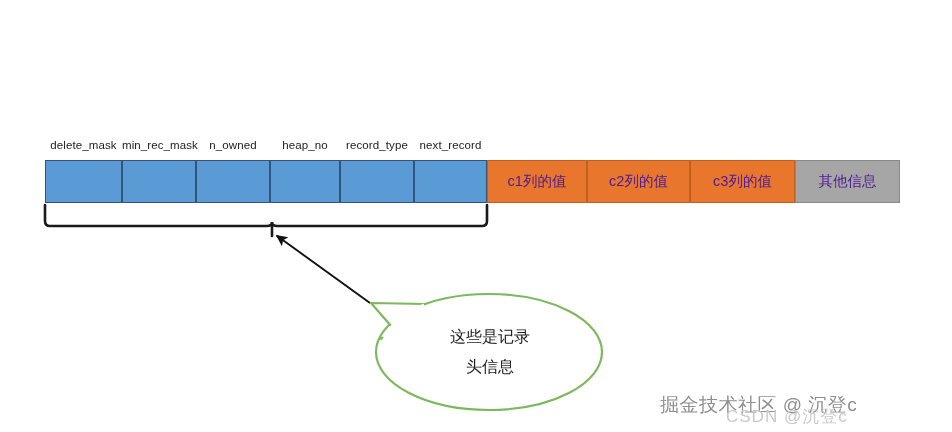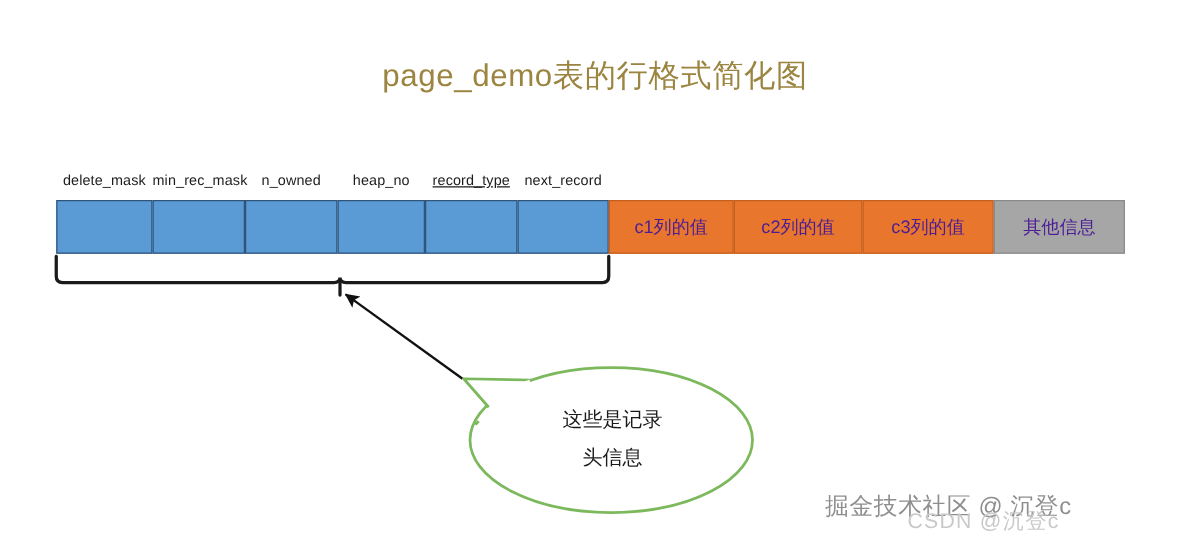--- a/index.html
+++ b/index.html
@@ -111,27 +111,26 @@
     color: #c9c9c9;
     white-space: nowrap;
     letter-spacing: 1px;
   }
 </style>
 </head>
 <body>
 
 <div id="canvas">
 
-  <div id="diagram-title">page_demo表的行格式简化图</div>
 
   <div class="field-label" style="left:45px;width:77px;">delete_mask</div>
   <div class="field-label" style="left:122px;width:74px;">min_rec_mask</div>
   <div class="field-label" style="left:196px;width:74px;">n_owned</div>
   <div class="field-label" style="left:270px;width:70px;">heap_no</div>
-  <div class="field-label" style="left:340px;width:74px;text-decoration:underline;">record_type</div>
+  <div class="field-label" style="left:340px;width:74px;">record_type</div>
   <div class="field-label" style="left:414px;width:73px;">next_record</div>
 
   <div class="cell header-cell" style="left:45px;width:77px;"></div>
   <div class="cell header-cell" style="left:122px;width:74px;"></div>
   <div class="cell header-cell" style="left:196px;width:74px;"></div>
   <div class="cell header-cell" style="left:270px;width:70px;"></div>
   <div class="cell header-cell" style="left:340px;width:74px;"></div>
   <div class="cell header-cell" style="left:414px;width:73px;"></div>
 
   <div class="cell col-cell" style="left:487px;width:100px;">c1列的值</div>

